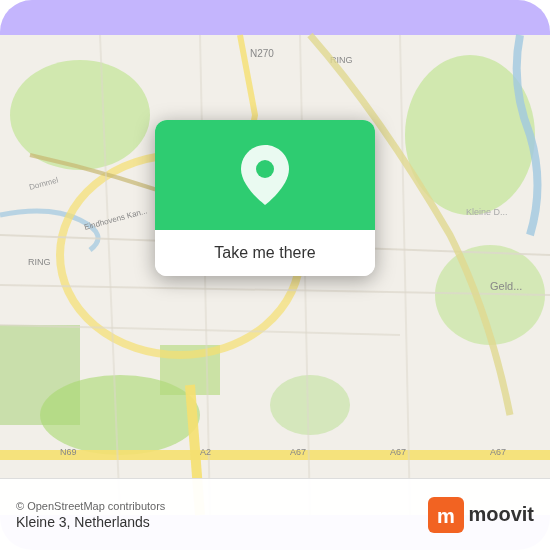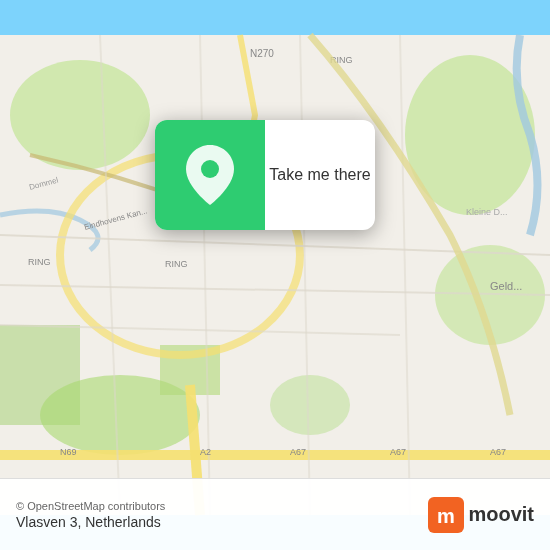--- a/index.html
+++ b/index.html
@@ -2,42 +2,43 @@
 <html><head>
   <meta charset="utf-8">
   <style>
     * { margin: 0; padding: 0; box-sizing: border-box; }
     body { width: 550px; height: 550px; overflow: hidden; font-family: Arial, sans-serif; }
 
     #map-container {
       width: 550px;
       height: 550px;
       position: relative;
-      background-color: #7dd3fc;
+      background-color: #c4b5fd;
+      border-radius: 32px;
     }
 
     
     #map-svg {
       position: absolute;
       top: 0; left: 0;
       width: 100%; height: 100%;
     }
 
     
     #popup-card {
       position: absolute;
       top: 120px;
       left: 155px;
       width: 220px;
       background: #fff;
       border-radius: 12px;
       box-shadow: 0 4px 20px rgba(0,0,0,0.35);
       overflow: hidden;
       display: flex;
-      flex-direction: row;
+      flex-direction: column;
       align-items: center;
     }
 
     #popup-green-area {
       background: #2ecc71;
       width: 100%;
       height: 110px;
       display: flex;
       align-items: center;
       justify-content: center;
@@ -163,21 +164,21 @@
         <path d="M24 0 C10.7 0 0 10.7 0 24 C0 42 24 60 24 60 C24 60 48 42 48 24 C48 10.7 37.3 0 24 0 Z" fill="white" opacity="0.9"></path>
         <circle cx="24" cy="24" r="9" fill="#2ecc71"></circle>
       </svg>
     </div>
     <button id="popup-button">Take me there</button>
   </div>
 
   <div id="bottom-bar">
     <div id="bottom-left">
       <span id="bottom-attribution">© OpenStreetMap contributors</span>
-      <span id="location-label">Vlasven 3, Netherlands</span>
+      <span id="location-label">Kleine 3, Netherlands</span>
     </div>
     <div id="moovit-logo">
 
       <svg width="36" height="36" viewBox="0 0 36 36" xmlns="http://www.w3.org/2000/svg">
         <rect width="36" height="36" rx="6" fill="#f26322"></rect>
         <text x="18" y="26" font-size="20" font-weight="bold" fill="white" text-anchor="middle" font-family="Arial">m</text>
       </svg>
       <span id="moovit-text">moovit</span>
     </div>
   </div>

